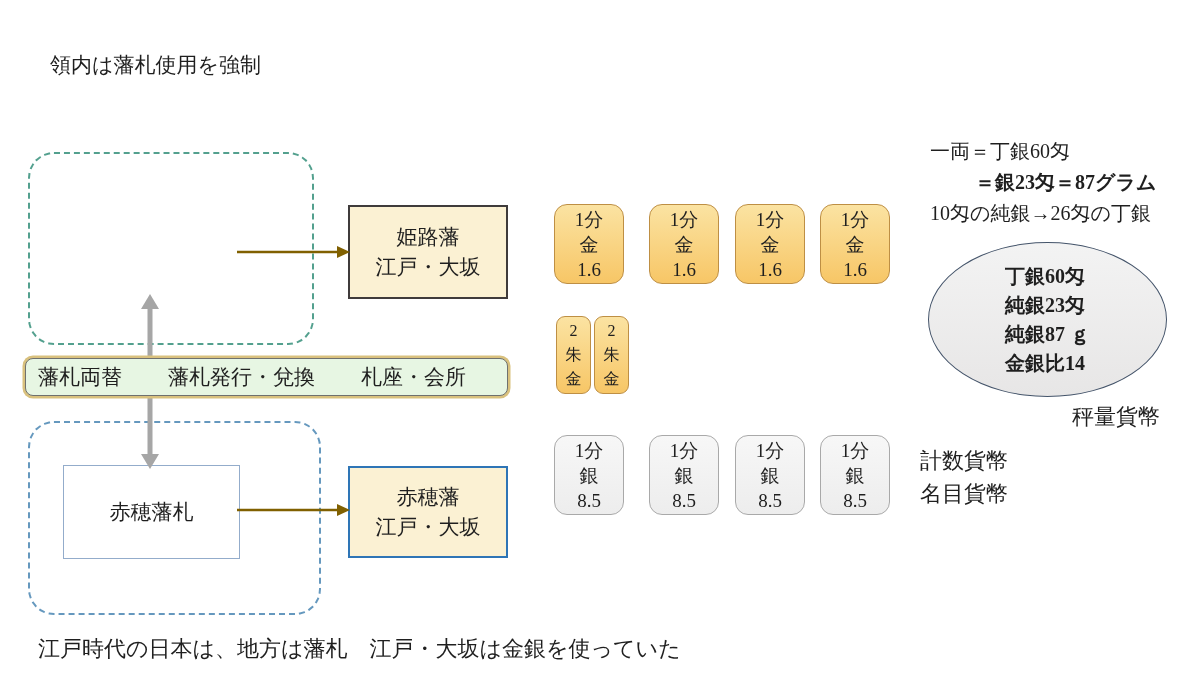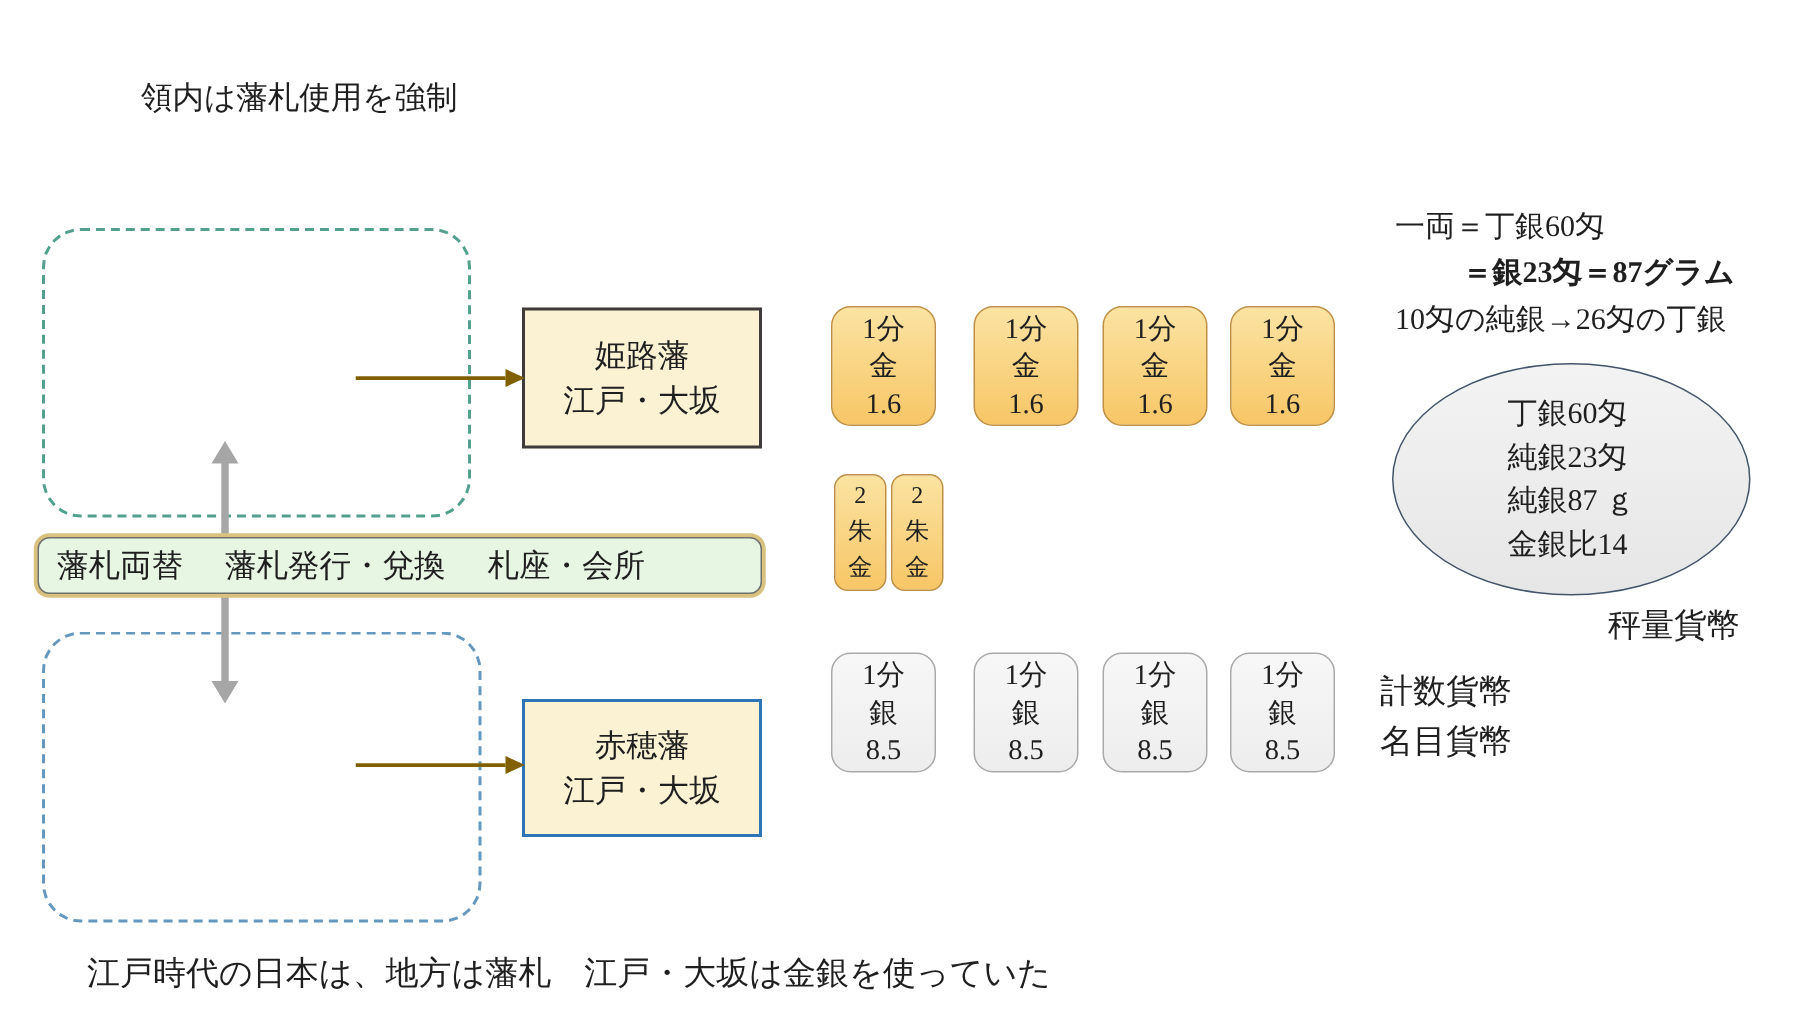--- a/index.html
+++ b/index.html
@@ -1,37 +1,37 @@
 <!DOCTYPE html>
 <html><head>
 <meta charset="utf-8">
 <style>
   html,body{margin:0;padding:0;background:#fff;}
   #stage{
     position:relative;width:1200px;height:674px;background:#fff;overflow:hidden;
     font-family:"Liberation Serif","DejaVu Serif",serif;color:#1f1f1f;
   }
   .abs{position:absolute;}
-  .note{font-size:21px;line-height:31px;white-space:nowrap;margin-left:44px;}
+  .note{font-size:21px;line-height:31px;white-space:nowrap;}
 
   
   .koban{
     left:553px;top:43px;width:322px;height:79px;border-radius:50%;
     background:linear-gradient(#fdedc2,#f6c56c);
     border:1px solid #d2a04a;
     display:flex;align-items:center;justify-content:center;
     font-size:23px;
   }
 
   
   .chogin{
     left:928px;top:242px;width:237px;height:153px;border-radius:50%;
     background:linear-gradient(#f3f3f3,#e7e6e6);
     border:1.5px solid #44546a;
-    display:flex;align-items:center;justify-content:center;
+    display:flex;align-items:center;justify-content:center;font-weight:bold;
   }
   .chogin-lines{font-size:20px;line-height:29px;text-align:left;}
 
   
   .domain-group{border-radius:26px;}
   .himeji-group{left:28px;top:152px;width:282px;height:189px;border:2px dashed #53a08e;}
   .ako-group{left:28px;top:421px;width:289px;height:190px;border:2px dashed #6598be;}
 
   .satsu-box{
     left:63px;width:175px;height:90px;background:#fff;
@@ -46,21 +46,21 @@
     font-size:21px;line-height:30px;text-align:left;
   }
   .himeji-han{top:205px;height:90px;border:2px solid #3f3b3b;}
   .ako-han{top:466px;height:88px;border:2px solid #2e75b6;}
 
   
   .exchange-bar{
     left:25px;top:358px;width:483px;height:38px;background:#e7f6e3;
     border:1px solid #6f716f;border-radius:8px;
     box-shadow:0 0 0 2.5px #d9c17e;
-    display:flex;align-items:center;gap:28px;padding-left:12px;box-sizing:border-box;
+    display:flex;align-items:center;gap:46px;padding-left:12px;box-sizing:border-box;
     font-size:21px;white-space:nowrap;z-index:3;
   }
 
   
   .coin{
     text-align:center;box-sizing:border-box;
     display:flex;flex-direction:column;align-items:center;justify-content:center;
   }
   .coin-gold{
     width:70px;height:80px;top:204px;border-radius:13px;
@@ -79,21 +79,21 @@
     background:linear-gradient(#f7f7f7,#ededed);
     border:1.5px solid #a9a9a9;
     font-size:19px;line-height:25px;
   }
 
   .ryo-note{left:930px;top:136px;font-size:20px;line-height:31px;white-space:nowrap;}
   .ryo-indent{margin-left:45px;font-weight:bold;}
 
   .weighed-label{left:1072px;top:402px;font-size:22px;white-space:nowrap;}
   .counted-label{left:920px;top:444px;font-size:22px;line-height:33px;white-space:nowrap;}
-  .bottom-caption{left:38px;top:634px;font-size:22px;white-space:nowrap;margin-left:20px;}
+  .bottom-caption{left:38px;top:634px;font-size:22px;white-space:nowrap;}
 
   svg.connector{position:absolute;z-index:1;}
 </style>
 </head>
 <body>
 
 <div id="stage">
 
   <div class="abs note" style="left:50px;top:50px">領内は藩札使用を強制</div>
 
@@ -104,20 +104,23 @@
     <div>10匁の純銀→26匁の丁銀</div>
   </div>
 
   <div class="abs domain-group himeji-group"></div>
   <div class="abs han-box himeji-han">
     <div>姫路藩</div>
     <div>江戸・大坂</div>
   </div>
 
   <div class="abs domain-group ako-group"></div>
+  <div class="abs satsu-box ako-satsu">
+    <span>赤穂藩札</span>
+  </div>
   <div class="abs han-box ako-han">
     <div>赤穂藩</div>
     <div>江戸・大坂</div>
   </div>
 
   <svg class="connector" style="left:237px;top:243px" width="114" height="18">
     <line x1="0" y1="9" x2="100" y2="9" stroke="#806000" stroke-width="2.5"></line>
     <polygon points="100,3 113,9 100,15" fill="#806000"></polygon>
   </svg>
   <svg class="connector" style="left:237px;top:501px" width="114" height="18">

